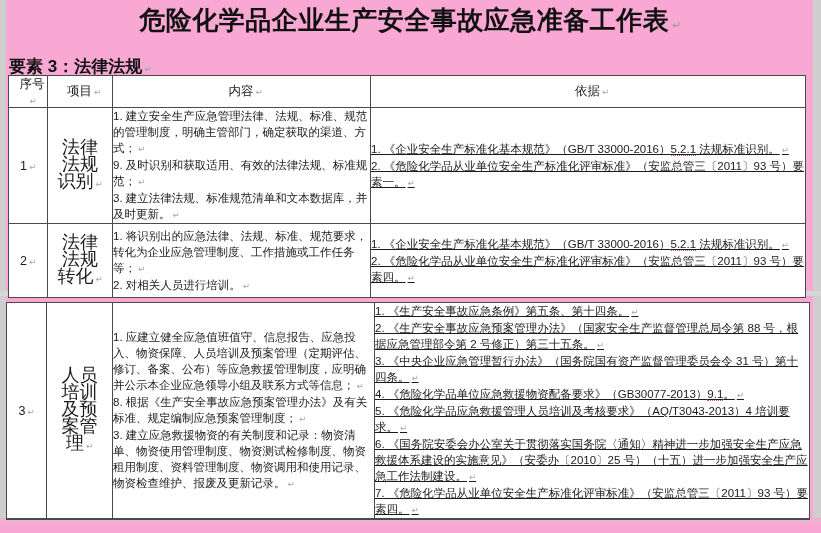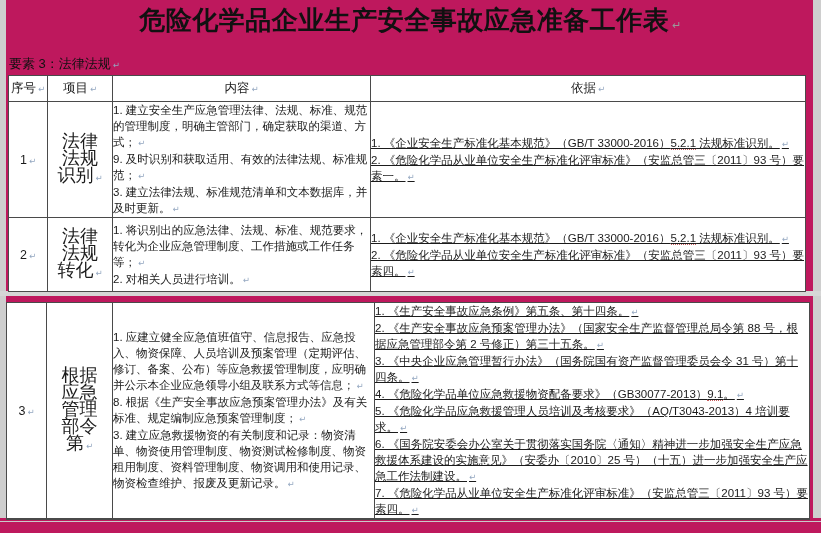--- a/index.html
+++ b/index.html
@@ -1,48 +1,48 @@
 <!DOCTYPE html>
 <html><head>
 <meta charset="utf-8">
 <style>
   html,body{
     margin:0;padding:0;width:821px;height:533px;overflow:hidden;
     background:#ffffff;color:#1b1b1b;
     font-family:"Liberation Sans","DejaVu Sans",sans-serif;
   }
-  #page{position:relative;width:821px;height:533px;background:#be185d;}
+  #page{position:relative;width:821px;height:533px;background:#f9a8d4;}
 
   
   .edge-left{position:absolute;left:0;top:0;width:6px;height:518px;background:#cecece;}
   .edge-right{position:absolute;left:813px;top:0;width:8px;height:518px;background:#cecece;}
   .page-gap{position:absolute;left:0;top:291px;width:821px;height:5px;background:#d6d6d6;}
   .bottom-line{position:absolute;left:0;top:521px;width:821px;height:1px;background:#c9c9c9;}
 
   .title{
     position:absolute;top:3px;left:0;width:100%;text-align:center;
     font-size:26px;font-weight:700;letter-spacing:.5px;color:#111;
   }
   .section-label{
     position:absolute;top:55px;left:9px;
-    font-size:13px;font-weight:400;color:#111;
+    font-size:17px;font-weight:700;color:#111;
   }
 
   table.grid{
     position:absolute;border-collapse:collapse;table-layout:fixed;background:#fff;
   }
   .grid th,.grid td{
     border:1px solid #4a4a4a;overflow:hidden;padding:0;
   }
   #t1{left:8px;top:75px;width:797px;}
   #t2{left:6px;top:302px;width:803px;}
   #t2 td{border-bottom-width:2px;}
 
   .grid th{
-    font-size:12.5px;font-weight:400;text-align:center;vertical-align:middle;height:25px;
+    font-size:12.5px;font-weight:400;text-align:center;vertical-align:middle;height:25px;padding-left:8px;
   }
   .no-cell{font-size:12.5px;text-align:center;vertical-align:middle;}
   .item-cell{vertical-align:middle;}
   .item-text{width:53px;margin:3px auto;font-size:18px;line-height:17px;text-align:center;}
   .content-cell{vertical-align:middle;padding:1px 5px;}
   .basis-cell{vertical-align:middle;padding:1px 5px;text-decoration:underline;}
   .va-top{vertical-align:top;padding-top:2px;margin-left:37px;}
   .para{font-size:11.5px;line-height:16px;text-align:left;word-break:break-all;}
 
   
@@ -117,21 +117,21 @@
     <colgroup>
         <col style="width:40px">
         <col style="width:66px">
         <col style="width:262px">
         <col style="width:435px">
       </colgroup>
     <tbody>
         <tr style="height:213px">
       <td class="no-cell pm">3</td>
       <td class="item-cell">
-        <div class="item-text pm">根据应急管理部令第</div>
+        <div class="item-text pm">人员培训及预案管理</div>
       </td>
       <td class="content-cell">
         <div class="para">1. 应建立健全应急值班值守、信息报告、应急投入、物资保障、人员培训及预案管理（定期评估、修订、备案、公布）等应急救援管理制度，应明确并公示本企业应急领导小组及联系方式等信息；</div>
         <div class="para">8. 根据《生产安全事故应急预案管理办法》及有关标准、规定编制应急预案管理制度；</div>
         <div class="para">3. 建立应急救援物资的有关制度和记录：物资清单、物资使用管理制度、物资测试检修制度、物资租用制度、资料管理制度、物资调用和使用记录、物资检查维护、报废及更新记录。</div>
       </td>
       <td class="basis-cell va-top">
         <div class="para">1. 《生产安全事故应急条例》第五条、第十四条。</div>
         <div class="para">2. 《生产安全事故应急预案管理办法》（国家安全生产监督管理总局令第 88 号，根据应急管理部令第 2 号修正）第三十五条。</div>
         <div class="para">3. 《中央企业应急管理暂行办法》（国务院国有资产监督管理委员会令 31 号）第十四条。</div>

